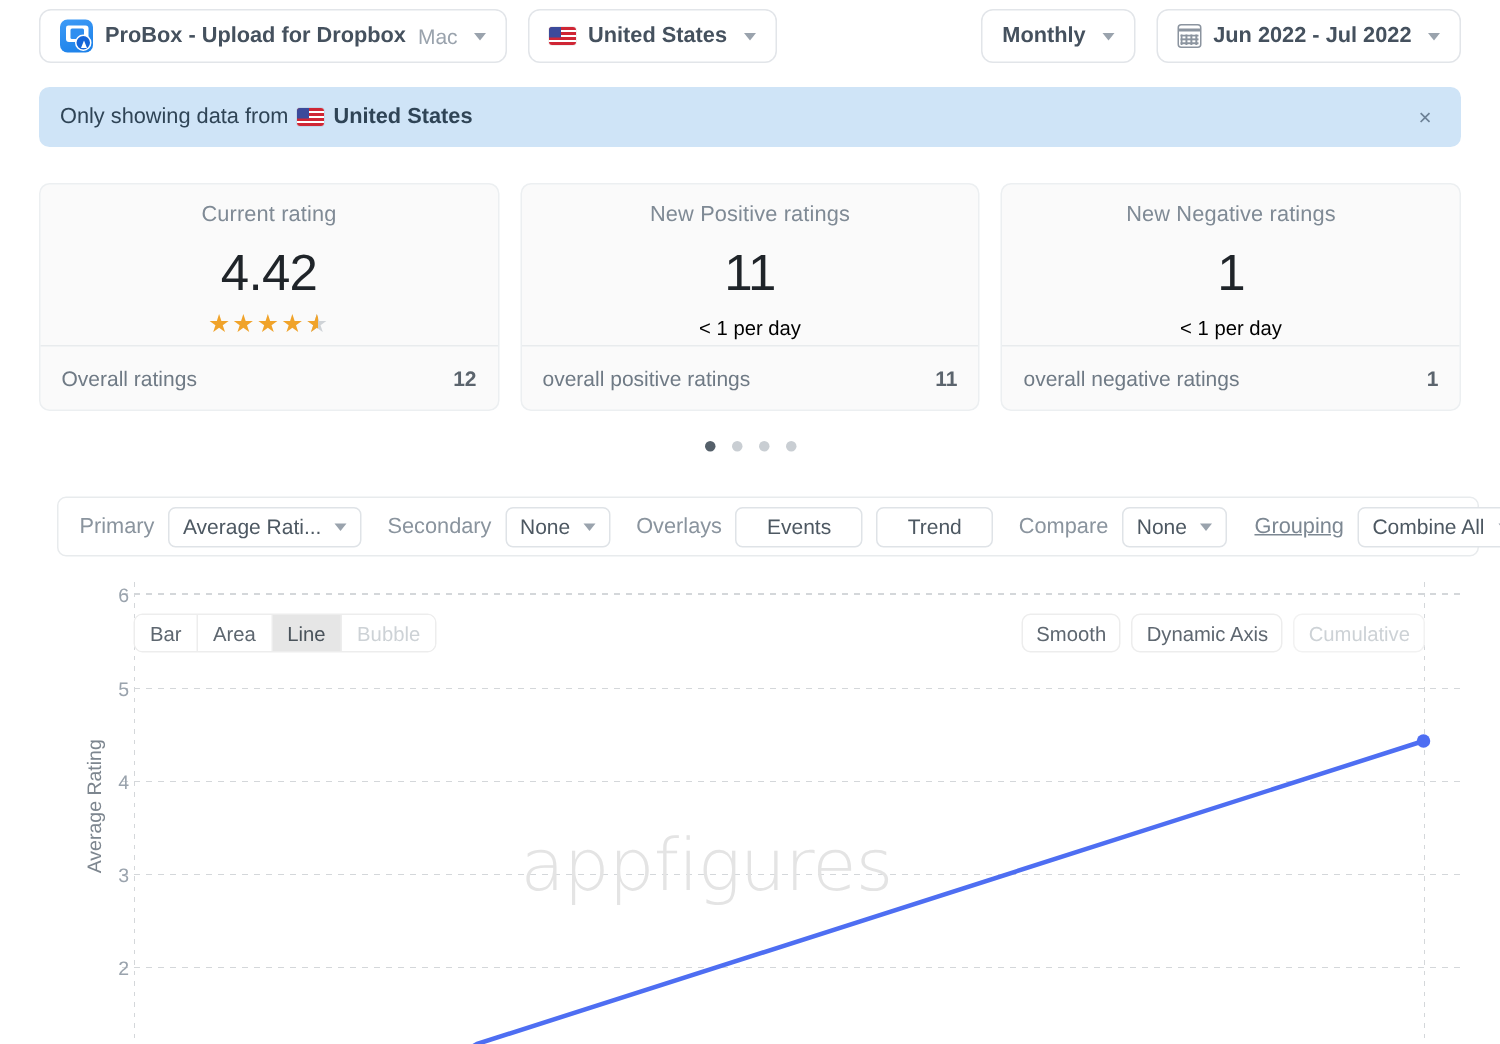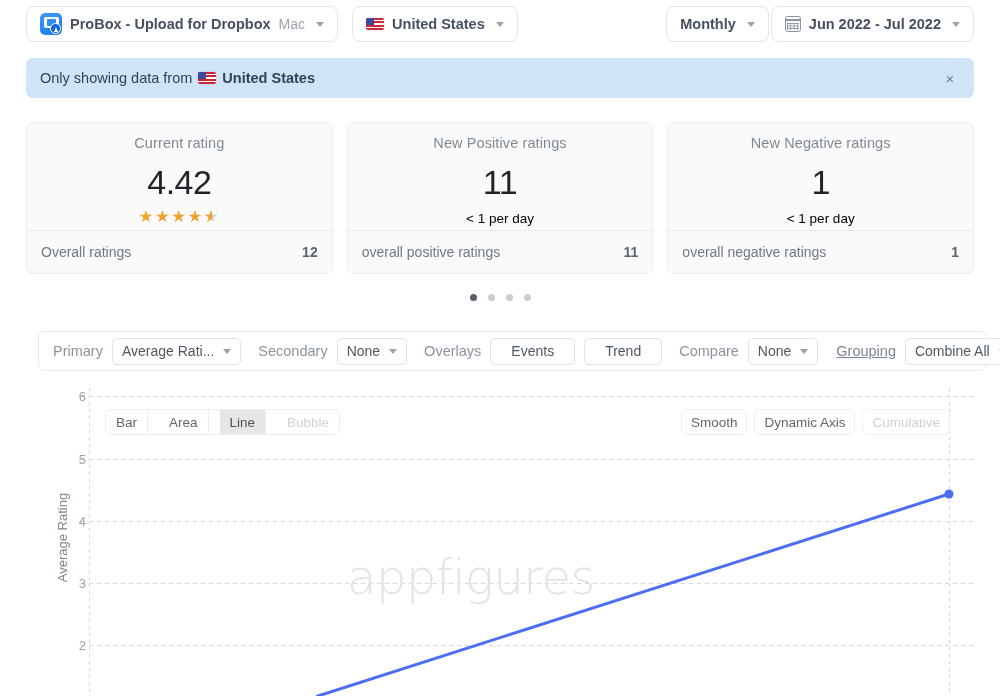--- a/index.html
+++ b/index.html
@@ -77,21 +77,21 @@
   }
   .cal-icon:before {
     content:""; position:absolute; left:-0.2px; top:2.4px; right:-0.2px; height:1.3px; background:#8b949f;
   }
   .cal-icon:after {
     content:""; position:absolute; left:1.3px; top:6px; right:1.3px; bottom:1.3px;
     background:
       linear-gradient(to right, #8b949f 1px, transparent 1px) 0 0/3.3px 100%,
       linear-gradient(to bottom, #8b949f 1px, transparent 1px) 0 0/100% 2.6px;
   }
-  .topbar-right { margin-left: auto; display: flex; align-items: center; gap: 2px; }
+  .topbar-right { margin-left: auto; display: flex; align-items: center; gap: 14px; }
 
   
   .banner {
     position: absolute; left: 26px; top: 58px; width: 948px; height: 40px;
     background: #cfe4f7; border-radius: 7px;
     display: flex; align-items: center; padding: 0 12px 0 14px;
     color: #2f4456; font-size: 14.5px;
   }
   .banner .txt { display:flex; align-items:center; gap: 6px; }
   .banner .txt b { font-weight: 700; }
@@ -352,21 +352,21 @@
 
       <g stroke="#d4d7da" stroke-width="1" stroke-dasharray="3 4" shape-rendering="crispEdges">
         <line x1="63.5" y1="10" x2="63.5" y2="318"></line>
         <line x1="923.5" y1="10" x2="923.5" y2="318"></line>
       </g>
 
       <polyline points="150,400 292,318 923,116" fill="none" stroke="#4e6ef2" stroke-width="3" stroke-linecap="round" stroke-linejoin="round"></polyline>
       <circle cx="923" cy="116" r="4.5" fill="#4e6ef2"></circle>
     </svg>
 
-    <div class="seg" style="left:79px; top:31px;gap:11px;">
+    <div class="seg" style="left:63px; top:31px;">
       <span class="item">Bar</span>
       <span class="item">Area</span>
       <span class="item active">Line</span>
       <span class="item disabled">Bubble</span>
     </div>
 
     <div class="btnrow" style="right:24px; top:31px;">
       <span class="b">Smooth</span>
       <span class="b">Dynamic Axis</span>
       <span class="b disabled">Cumulative</span>

